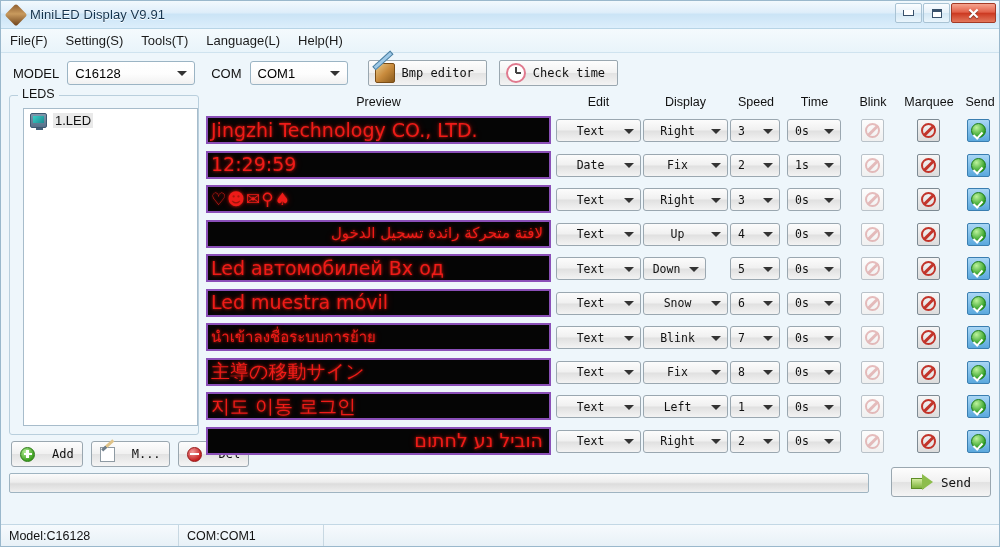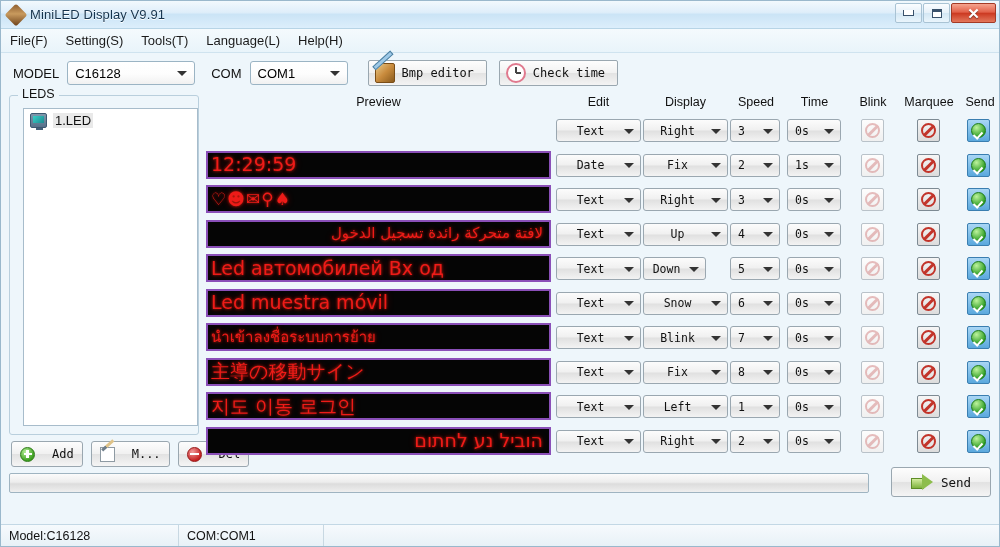--- a/index.html
+++ b/index.html
@@ -454,20 +454,23 @@
       <div class="hdr" style="left:442px; width:85px;">Display</div>
       <div class="hdr" style="left:529px; width:52px;">Speed</div>
       <div class="hdr" style="left:586px; width:55px;">Time</div>
       <div class="hdr" style="left:648px; width:48px;">Blink</div>
       <div class="hdr" style="left:698px; width:60px;">Marquee</div>
       <div class="hdr" style="left:760px; width:38px;">Send</div>
     </div>
 
     <div class="rows" id="rows-container">
         <div class="row">
+          <div class="preview">
+            <span class="ptext">Jingzhi Technology CO., LTD.</span>
+          </div>
           <div class="cell" style="left:355px;">
             <div class="dd centered" style="width:85px;">
               <span>Text</span>
               <span class="ddarrow"></span>
             </div>
           </div>
           <div class="cell" style="left:442px;">
             <div class="dd centered" style="width:85px;">
               <span>Right</span>
               <span class="ddarrow"></span>

